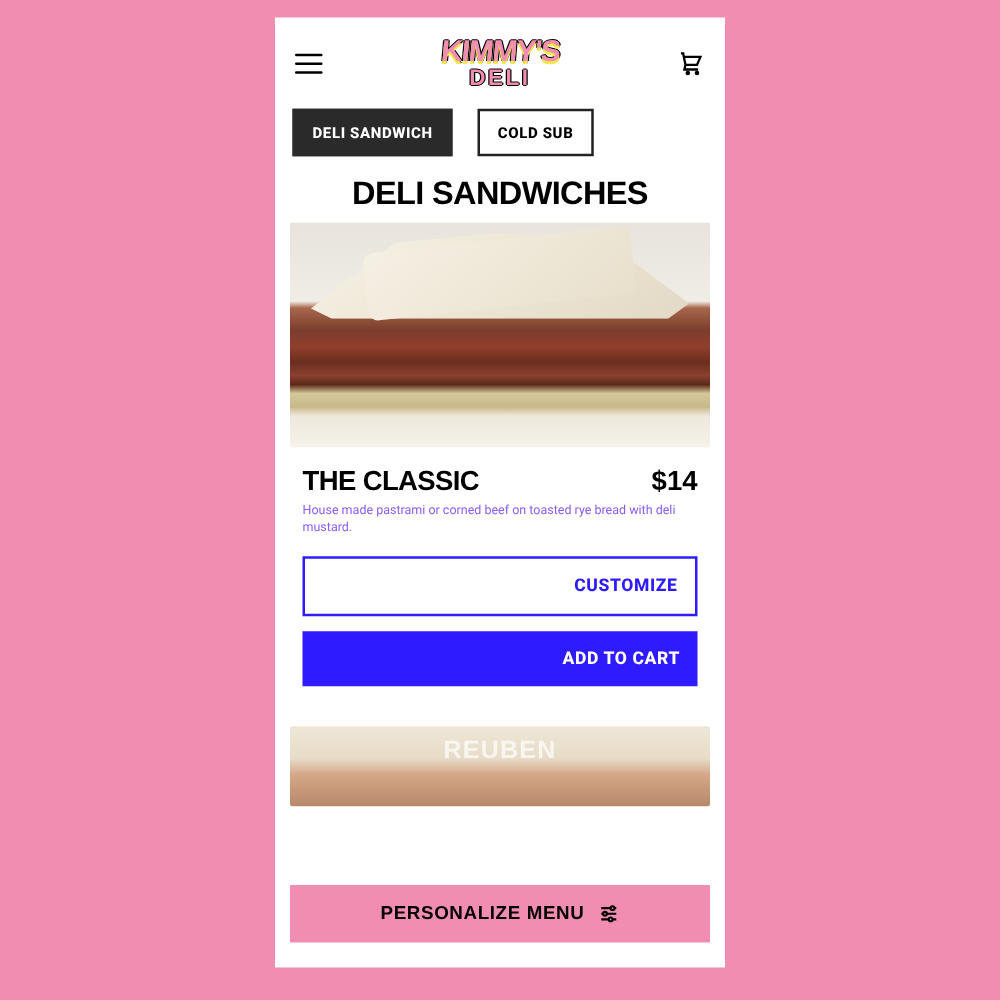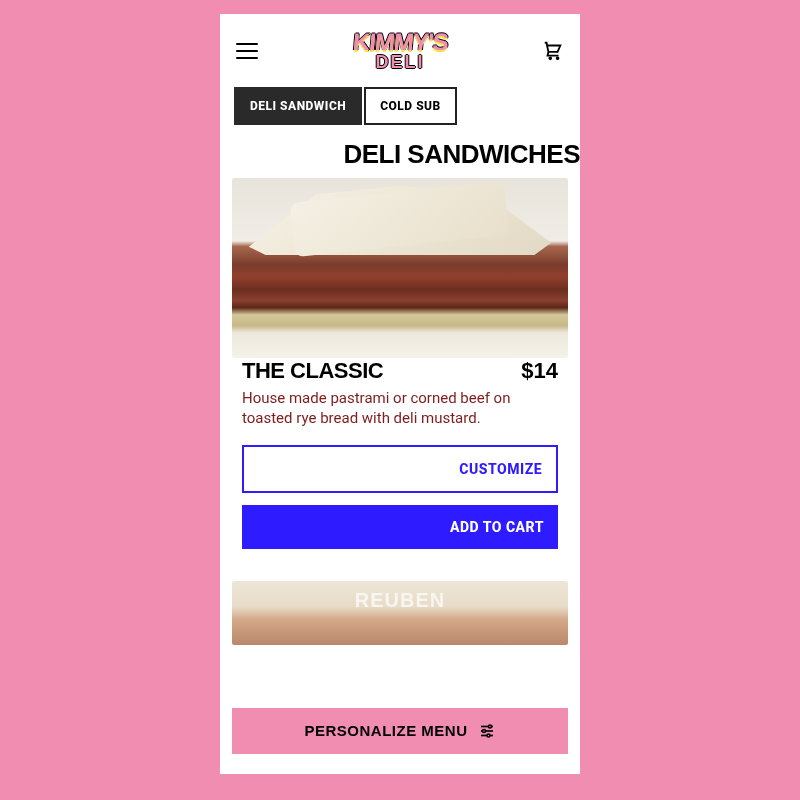--- a/index.html
+++ b/index.html
@@ -5,33 +5,33 @@
 *{box-sizing:border-box;margin:0;padding:0}
 body{background:#f18db1;display:flex;justify-content:center;align-items:flex-start;min-height:800px;font-family:-apple-system,BlinkMacSystemFont,'Segoe UI',Roboto,sans-serif}
 .phone{width:360px;background:#fff;margin-top:14px;position:relative;overflow:hidden;height:760px}
 .header{display:flex;align-items:center;justify-content:space-between;padding:14px 16px 6px}
 .hamburger{width:22px;height:16px;display:flex;flex-direction:column;justify-content:space-between;cursor:pointer}
 .hamburger span{height:2px;background:#000;border-radius:2px}
 .logo{text-align:center;flex:1}
 .logo-main{font-family:Impact,'Arial Black',sans-serif;font-size:24px;font-weight:900;color:#f18db1;letter-spacing:-1px;text-shadow:0 2px 0 #f5e84a,1px 0 0 #000,-1px 0 0 #000,0 1px 0 #000,0 -1px 0 #000;transform:skewX(-5deg);display:inline-block}
 .logo-sub{font-family:Impact,'Arial Black',sans-serif;font-size:18px;font-weight:900;color:#f18db1;letter-spacing:2px;text-shadow:1px 0 0 #000,-1px 0 0 #000,0 1px 0 #000,0 -1px 0 #000;margin-top:-4px}
 .cart-icon{width:22px;height:22px}
-.tabs{display:flex;gap:2px;padding:8px 0 8px 14px;overflow:hidden}
+.tabs{display:flex;gap:20px;padding:8px 0 8px 14px;overflow:hidden}
 .tab{border:2px solid #222;background:#fff;padding:10px 14px;font-size:12px;font-weight:800;letter-spacing:.5px;white-space:nowrap;cursor:pointer;font-family:inherit}
 .tab.active{background:#2a2a2a;color:#fff;border-color:#2a2a2a}
-.section-title{font-family:'Arial Black',Impact,sans-serif;font-size:26px;font-weight:900;text-align:right;padding:6px 0 8px;letter-spacing:-.5px}
+.section-title{font-family:'Arial Black',Impact,sans-serif;font-size:26px;font-weight:900;text-align:center;padding:6px 0 8px;letter-spacing:-.5px}
 .card{padding:0 12px 20px}
 .card-img{width:100%;height:180px;border-radius:2px;overflow:hidden}
 .sandwich{width:100%;height:100%;background:linear-gradient(180deg,#e8e4dc 0%,#f0ede6 35%,#a8684d 38%,#7a3c2c 48%,#923f2d 55%,#6b2e1f 62%,#8a4030 68%,#5c2818 72%,#d4c89a 76%,#c8b888 82%,#ede8dc 86%,#f5f2ea 100%);position:relative}
 .sandwich::before{content:'';position:absolute;top:0;left:0;right:0;height:45%;background:linear-gradient(145deg,#f8f4ea 0%,#ede6d4 50%,#e0d8c4 100%);clip-path:polygon(5% 85%,25% 20%,50% 10%,75% 18%,95% 80%,90% 95%,10% 95%)}
 .sandwich::after{content:'';position:absolute;top:8%;left:18%;width:64%;height:30%;background:linear-gradient(145deg,#f5f0e4 0%,#e8e0cc 100%);border-radius:8px;transform:rotate(-6deg)}
-.card-header{display:flex;justify-content:space-between;align-items:baseline;padding:0 10px 4px}
+.card-header{display:flex;justify-content:space-between;align-items:baseline;padding:14px 10px 4px}
 .card-title{font-family:'Arial Black',Impact,sans-serif;font-size:22px;font-weight:900;letter-spacing:-.5px}
 .card-price{font-family:'Arial Black',Impact,sans-serif;font-size:22px;font-weight:900}
-.card-desc{padding:0 10px 16px;font-size:15px;line-height:1.35;color:#7f1d1d}
+.card-desc{padding:0 10px 16px;font-size:10px;line-height:1.35;color:#8b5cf6}
 .btn{width:calc(100% - 20px);margin:0 10px 12px;padding:14px;font-size:14px;font-weight:800;letter-spacing:.5px;text-align:right;cursor:pointer;font-family:inherit;border:none}
 .btn-outline{background:#fff;border:2px solid #2e1bff;color:#2e1bff}
 .btn-solid{background:#2e1bff;color:#fff}
 .next-card{margin:0 12px;height:64px;border-radius:2px;background:linear-gradient(180deg,#ede6d8 0%,#e8dcc8 40%,#d4a888 60%,#b8886a 100%);position:relative;overflow:hidden}
 .next-label{position:absolute;top:8px;left:50%;transform:translateX(-50%);font-family:'Arial Black',Impact,sans-serif;font-size:20px;font-weight:900;color:rgba(255,255,255,.7);letter-spacing:1px}
 .personalize{position:absolute;bottom:20px;left:12px;right:12px;background:#f18db1;padding:14px 18px;display:flex;justify-content:center;align-items:flex-start;gap:10px;cursor:pointer}
 .personalize-text{font-family:'Arial Black',Impact,sans-serif;font-size:15px;font-weight:900;letter-spacing:.5px}
 .sliders-icon{width:18px;height:18px}
 </style>
 </head>

